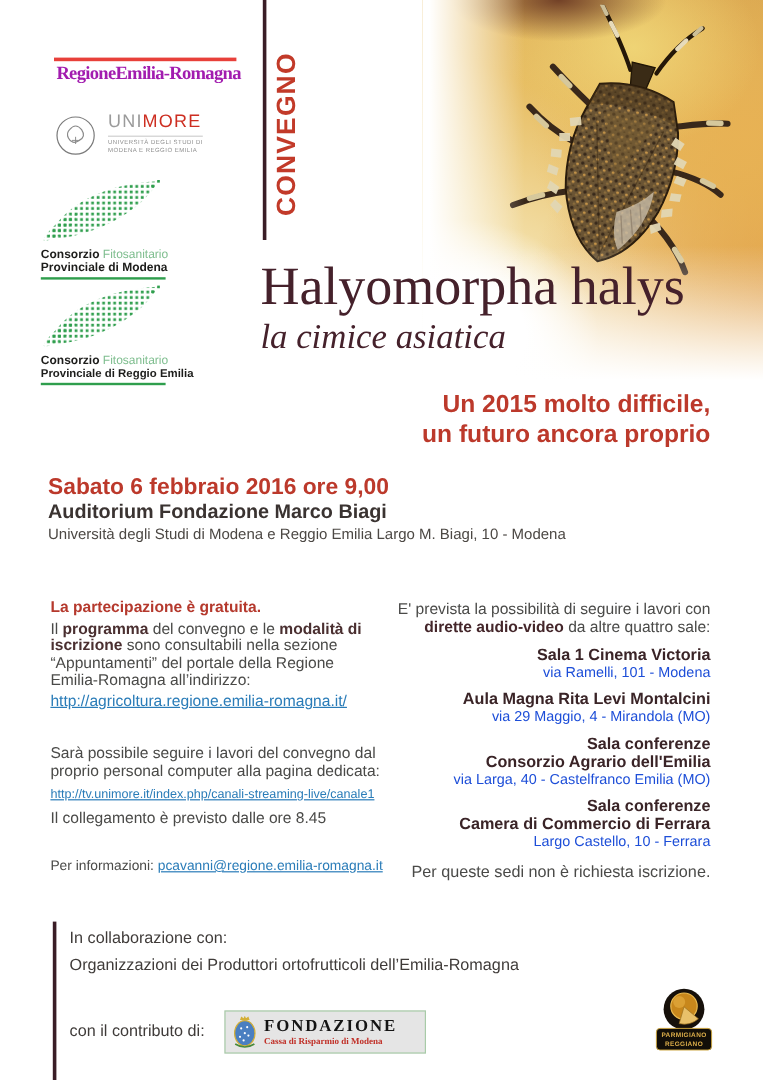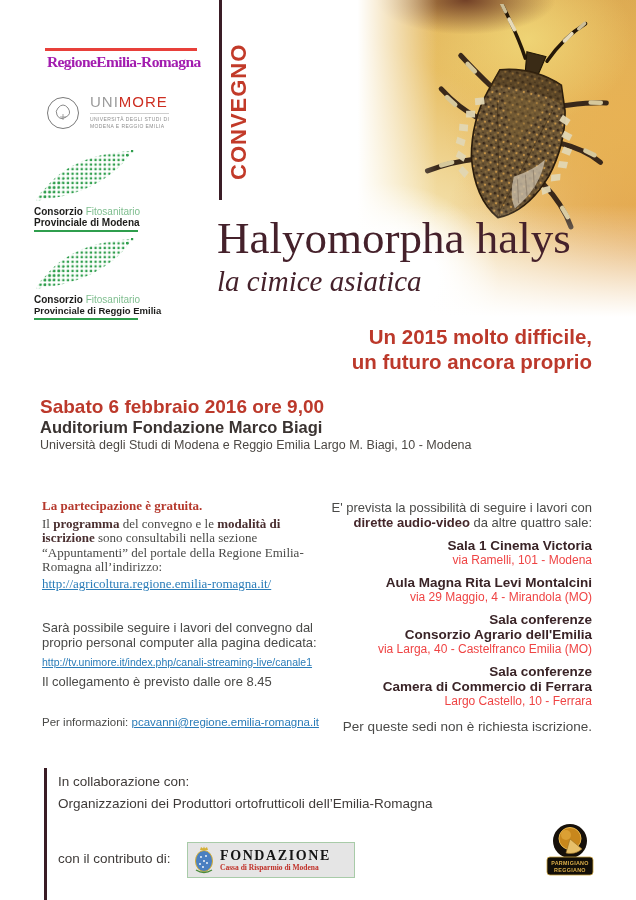--- a/index.html
+++ b/index.html
@@ -55,36 +55,36 @@
   .tagline{right:44px;top:324px;text-align:right;color:#bc392b;font-weight:bold;
     font-size:20.5px;line-height:25px;}
 
   
   .event{left:40px;top:396px;width:556px;text-align:left;}
   .event .date{color:#bc392b;font-weight:bold;font-size:19px;line-height:21px;}
   .event .venue{color:#3a3331;font-weight:bold;font-size:16.5px;line-height:19px;margin-top:1px;}
   .event .addr{color:#4c4844;font-size:12.5px;line-height:15px;margin-top:1px;}
 
   
-  .leftcol{left:42px;top:499px;width:276px;font-size:13px;line-height:14.5px;font-family:Liberation Serif, serif;}
+  .leftcol{left:42px;top:499px;width:276px;font-size:13px;line-height:14.5px;}
   .leftcol .free{color:#b5392d;font-weight:bold;margin-bottom:3px;}
   .leftcol b{color:#4a2f30;}
   a.link{color:#2a7cb8;text-decoration:underline;}
   .leftcol .lnk1{display:inline-block;margin-top:2px;font-size:13px;}
   .stream{left:42px;top:620px;width:296px;font-size:13px;line-height:15px;}
   .stream .lnk2{display:inline-block;font-size:10.5px;margin:5px 0 4px;}
   .infoline{left:42px;top:716px;font-size:11.5px;}
 
   
   .rightcol{right:44px;top:500px;width:272px;text-align:right;font-size:13px;line-height:15px;}
   .rightcol .intro{margin-bottom:8px;}
   .rightcol .intro b{color:#44262a;}
   .venue-item{margin-bottom:8px;}
   .venue-name{font-weight:bold;color:#3a2427;font-size:13.5px;line-height:15px;white-space:pre-line;}
-  .venue-addr{font-size:12px;line-height:14px;color:#ef4444;}
+  .venue-addr{font-size:12px;line-height:14px;color:#1d4ed8;}
   .rightcol .note{margin-top:11px;font-size:13.5px;}
 
   
   .vline-bottom{left:44px;top:768px;width:3px;height:132px;background:#3a1d26;}
   .collab{left:58px;top:774px;font-size:13.5px;color:#3f3b39;line-height:16px;}
   .collab .c1{margin-bottom:6px;}
   .contrib{left:58px;top:851px;font-size:13.5px;color:#3f3b39;}
   .fondazione{left:187px;top:842px;width:156px;height:32px;border:1px solid #a8cba8;
     display:flex;align-items:center;gap:5px;padding:1px 5px;background:#e5e5e5;}
   .fondazione .t1{font-family:"Liberation Serif",serif;font-weight:bold;font-size:14px;

